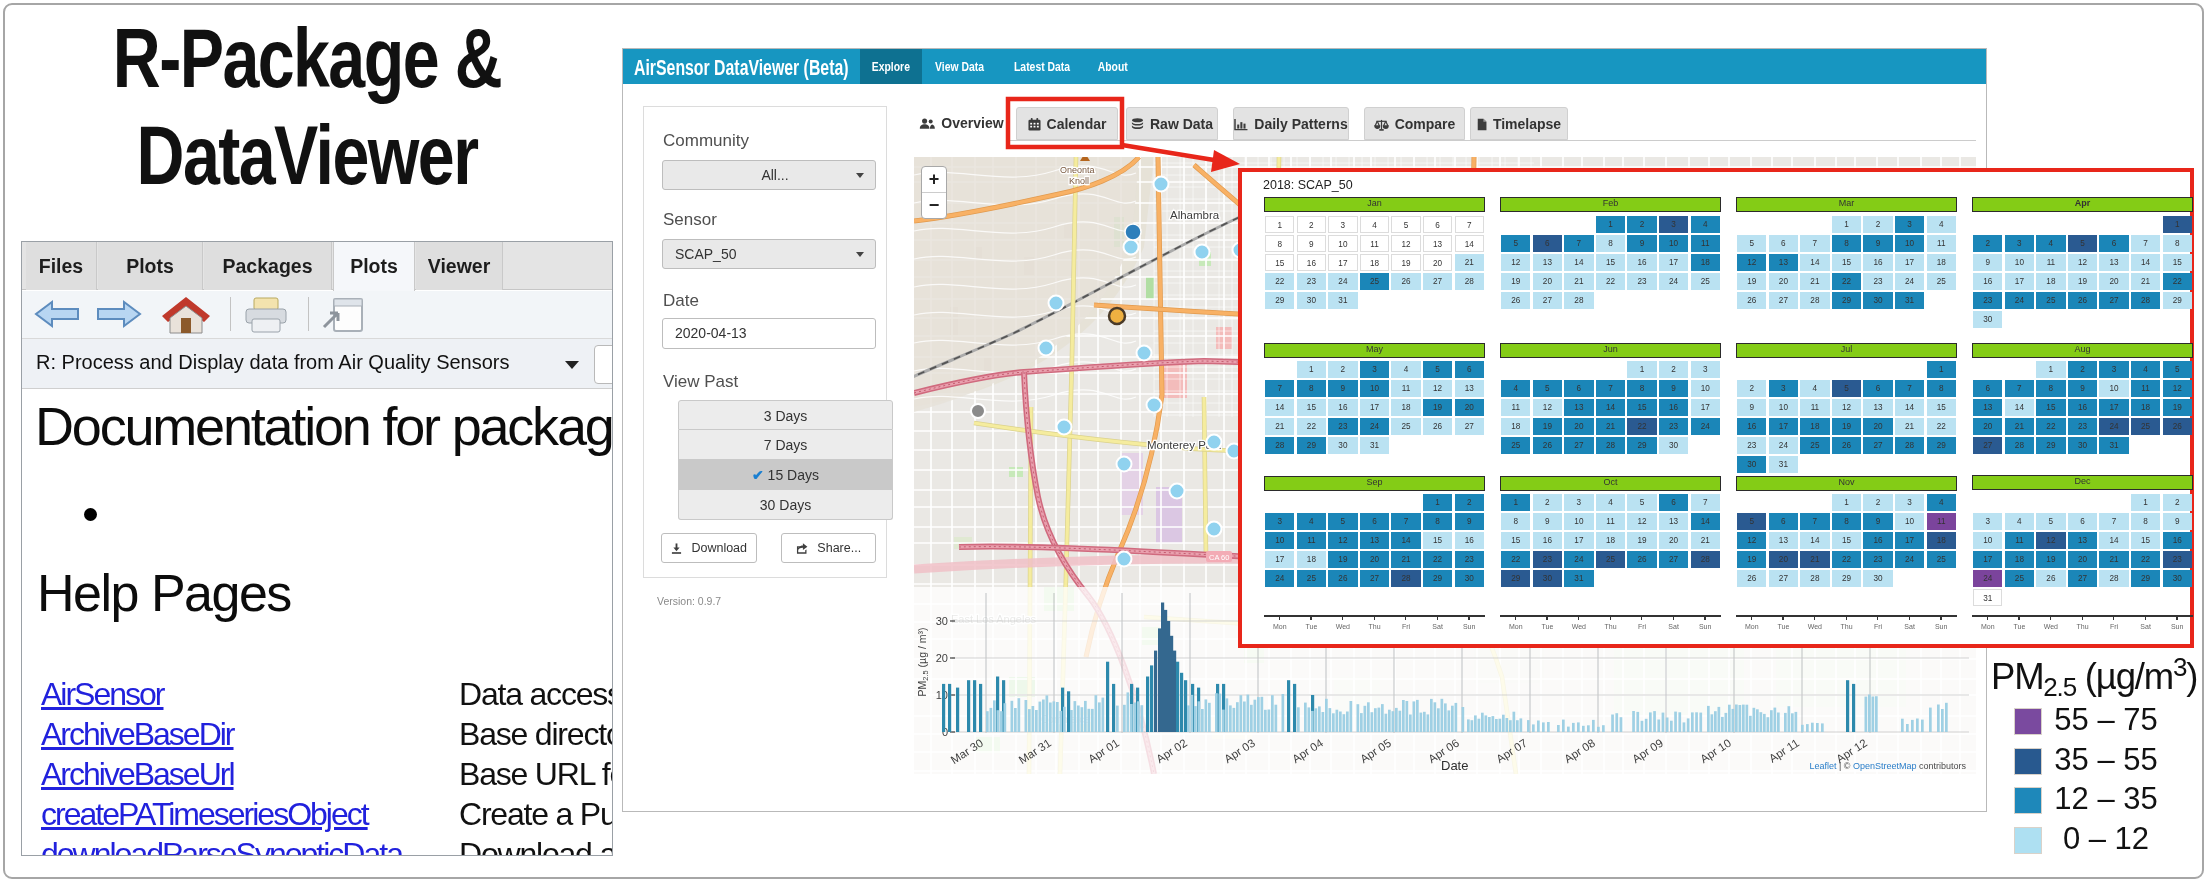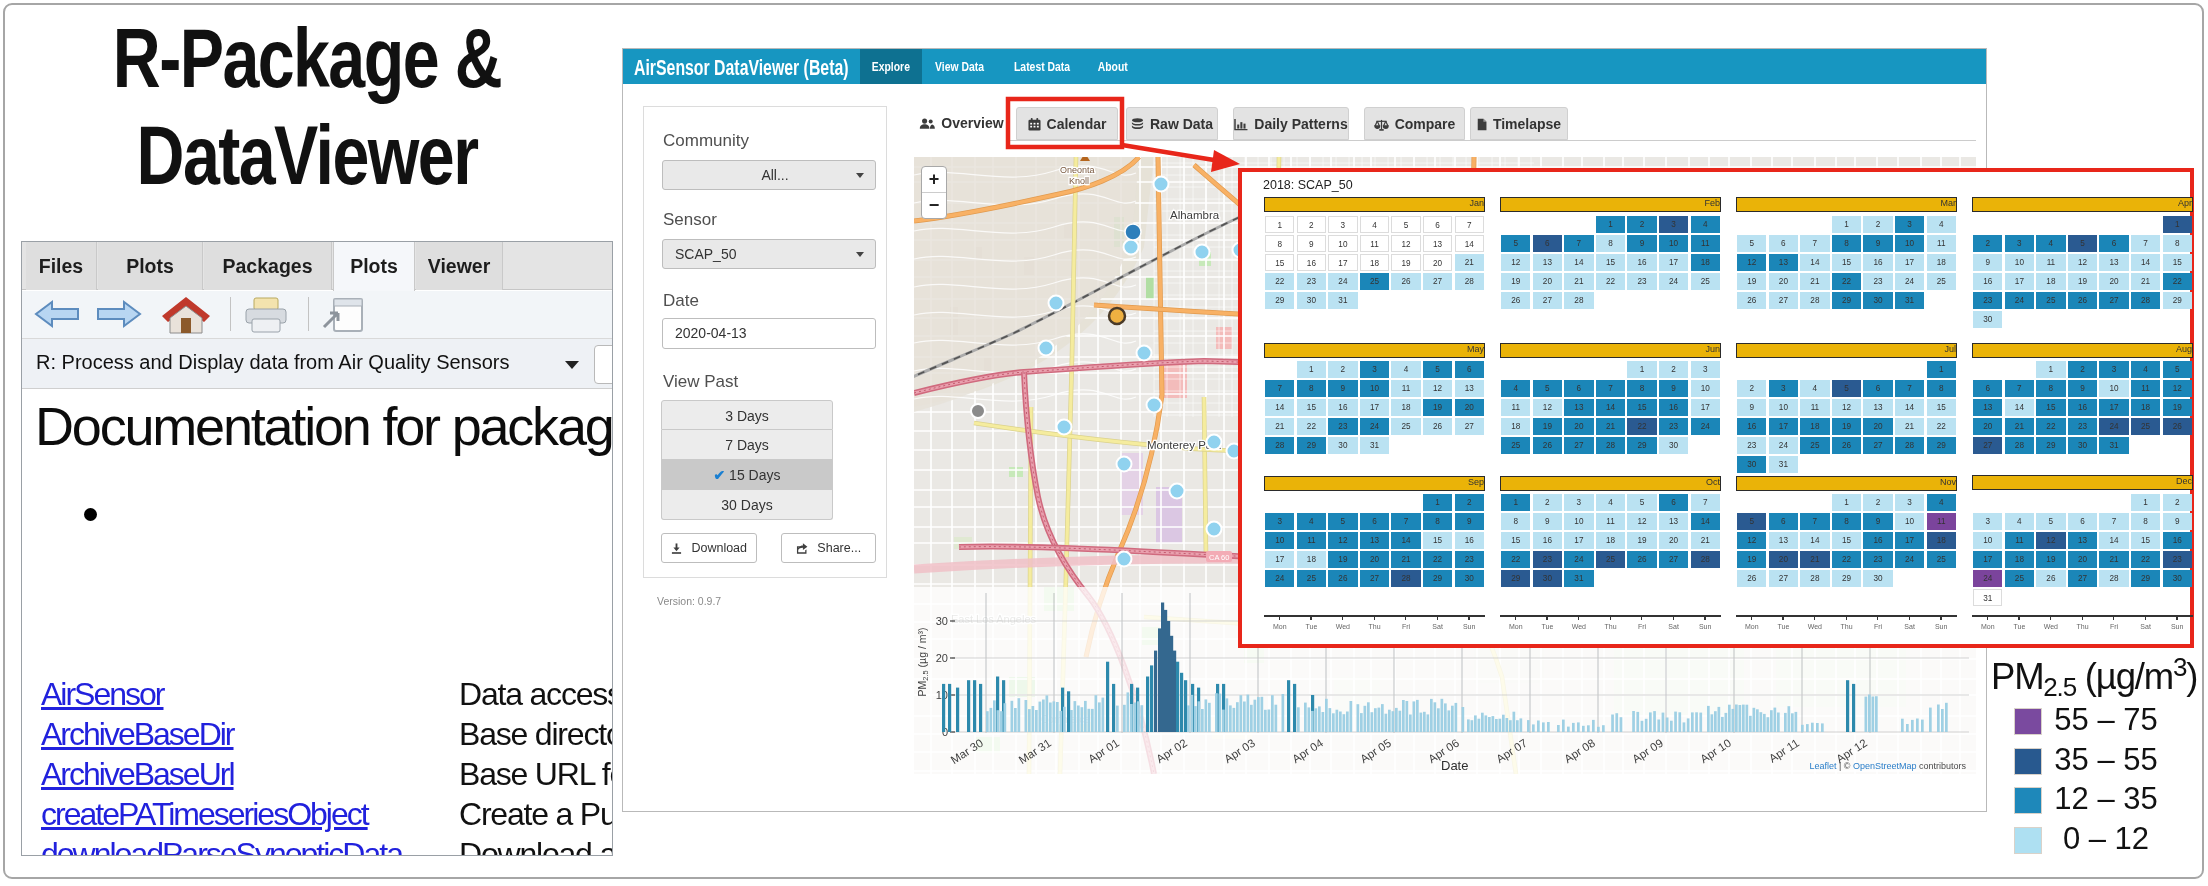--- a/index.html
+++ b/index.html
@@ -19,36 +19,36 @@
 .dv { position:absolute; left:622px; top:48px; width:1365px; height:764px; background:#ffffff; border:1px solid #b9b9b9; }
 .dv-nav { position:absolute; left:0; top:0; width:1363px; height:35px; background:#1796c1; }
 .dv-brand { position:absolute; left:11px; top:6px; font-size:22px; font-weight:bold; color:#ffffff; transform:scaleX(0.72); transform-origin:left center; white-space:nowrap; }
 .dv-item { position:absolute; top:0; height:35px; line-height:35px; color:#ffffff; font-size:13px; font-weight:bold; text-align:center; }
 .dv-item span { display:inline-block; transform:scaleX(0.8); }
 .sb { position:absolute; left:20px; top:57px; width:244px; height:472px; border:1px solid #dcdcdc; background:#fff; }
 .sb .lbl { position:absolute; left:19px; font-size:17px; color:#4f4f4f; }
 .sel { position:absolute; left:18px; width:214px; height:30px; background:#e9e9e9; border:1px solid #bdbdbd; border-radius:3px; font-size:14px; color:#333; line-height:28px; padding-left:12px; }
 .sel:after { content:""; position:absolute; right:11px; top:12px; border-left:4px solid transparent; border-right:4px solid transparent; border-top:5px solid #444; }
 .inp { position:absolute; left:18px; width:214px; height:31px; background:#fff; border:1px solid #bdbdbd; border-radius:3px; font-size:14px; color:#333; line-height:29px; padding-left:12px; }
-.bgrp { position:absolute; left:17px; top:293px; width:172px; }
+.bgrp { position:absolute; left:34px; top:293px; width:215px; }
 .bgrp .b { height:30px; line-height:30px; text-align:center; background:#ececec; border:1px solid #c9c9c9; border-top-width:0; font-size:14px; color:#333; }
 .bgrp .b:first-child { border-top-width:1px; border-radius:3px 3px 0 0;}
 .bgrp .b:last-child { border-radius:0 0 3px 3px;}
 .bgrp .b.on { background:#c9c9c9; }
 .btn { position:absolute; height:30px; line-height:28px; background:#ffffff; border:1px solid #bdbdbd; border-radius:3px; font-size:12.5px; color:#333; text-align:center; white-space:nowrap; }
 .tab { position:absolute; top:58px; height:33px; line-height:33px; text-align:center; font-size:14px; font-weight:bold; color:#333; background:#e3e3e3; border:1px solid #d0d0d0; border-radius:3px 3px 0 0; white-space:nowrap; }
 .tab.act { background:#ffffff; border:0; height:35px; }
 .tab svg, .btn svg { vertical-align:-2px; margin-right:6px; }
 .map { position:absolute; left:291px; top:108px; }
 .zoomc { position:absolute; left:298px; top:117px; width:26px; height:53px; background:#fff; border:1px solid #a8a8a8; border-radius:4px; }
 .zoomc div { height:26px; line-height:25px; text-align:center; font-size:18px; font-weight:bold; color:#222; }
 .zoomc div:first-child { border-bottom:1px solid #cccccc; }
 
 .calbox { position:absolute; left:1238px; top:168px; width:956px; height:480px; background:#ffffff; border:4.5px solid #e8261a; }
-.mh { position:absolute; width:221px; height:15px; border:1.6px solid #2b2b2b; background:#eab308; text-align:right; font-size:9px; line-height:11.5px; color:#333; }
+.mh { position:absolute; width:221px; height:15px; border:1.6px solid #2b2b2b; background:#84cc16; text-align:center; font-size:9px; line-height:11.5px; color:#333; }
 .dc { position:absolute; width:29.4px; height:17.2px; font-size:8.2px; color:#333; text-align:center; line-height:17.2px; }
 
 .leg-t { position:absolute; left:1991px; top:652px; font-size:36.5px; letter-spacing:-1.2px; color:#111; white-space:nowrap; }
 .leg-sq { position:absolute; left:2014px; width:28px; height:27px; border:1px solid #d9d2c9; }
 .leg-l { position:absolute; left:2052px; width:108px; text-align:center; font-size:31px; color:#111; white-space:nowrap; }
 </style></head><body>
 <div class="frame"></div>
 <div class="title">R-Package &amp;<br>DataViewer</div>
 
 <div class="rs">
@@ -86,20 +86,21 @@
 <div class="rs-addr">
       <span class="t">R: Process and Display data from Air Quality Sensors</span>
 <svg class="abs" style="left:542px;top:21px" width="16" height="10" viewBox="0 0 16 10">
         <path d="M1,1 L15,1 L8,9 Z" fill="#222"></path>
       </svg>
 <div class="abs" style="left:572px;top:6px;width:36px;height:39px;background:#fff;border:1px solid #b9b9b9;border-radius:4px;"></div>
 </div>
 <div class="rs-content">
 <div class="abs" style="left:13px;top:5px;font-size:54px;color:#0c0c0c;white-space:nowrap;letter-spacing:-2.2px;">Documentation for package</div>
 <div class="abs" style="left:62px;top:118px;width:13px;height:13px;border-radius:50%;background:#000;"></div>
+<div class="abs" style="left:15px;top:173px;font-size:52px;color:#0c0c0c;white-space:nowrap;letter-spacing:-1.5px;">Help Pages</div>
 
 <div class="abs link" style="left:19px;top:286px;font-size:32px;white-space:nowrap;letter-spacing:-2px;">AirSensor</div>
 <div class="abs" style="left:437px;top:286px;font-size:32px;color:#111;white-space:nowrap;letter-spacing:-1.2px;">Data access</div>
 <div class="abs link" style="left:19px;top:326px;font-size:32px;white-space:nowrap;letter-spacing:-2px;">ArchiveBaseDir</div>
 <div class="abs" style="left:437px;top:326px;font-size:32px;color:#111;white-space:nowrap;letter-spacing:-1.2px;">Base directo</div>
 <div class="abs link" style="left:19px;top:366px;font-size:32px;white-space:nowrap;letter-spacing:-2px;">ArchiveBaseUrl</div>
 <div class="abs" style="left:437px;top:366px;font-size:32px;color:#111;white-space:nowrap;letter-spacing:-1.2px;">Base URL fo</div>
 <div class="abs link" style="left:19px;top:406px;font-size:32px;white-space:nowrap;letter-spacing:-2px;">createPATimeseriesObject</div>
 <div class="abs" style="left:437px;top:406px;font-size:32px;color:#111;white-space:nowrap;letter-spacing:-1.2px;">Create a Pu</div>
 <div class="abs link" style="left:19px;top:446px;font-size:32px;white-space:nowrap;letter-spacing:-2px;">downloadParseSynopticData</div>
@@ -848,21 +849,21 @@
 <div class="dc" style="left:589.8px;top:100.5px;background:#1b86b8;">22</div>
 <div class="dc" style="left:621.4px;top:100.5px;background:#bae2f2;">23</div>
 <div class="dc" style="left:652.9px;top:100.5px;background:#bae2f2;">24</div>
 <div class="dc" style="left:684.5px;top:100.5px;background:#bae2f2;">25</div>
 <div class="dc" style="left:495.1px;top:119.5px;background:#bae2f2;">26</div>
 <div class="dc" style="left:526.7px;top:119.5px;background:#bae2f2;">27</div>
 <div class="dc" style="left:558.2px;top:119.5px;background:#bae2f2;">28</div>
 <div class="dc" style="left:589.8px;top:119.5px;background:#1b86b8;">29</div>
 <div class="dc" style="left:621.4px;top:119.5px;background:#1b86b8;">30</div>
 <div class="dc" style="left:652.9px;top:119.5px;background:#1b86b8;">31</div>
-<div class="mh" style="left:730.0px;top:25.0px;">Apr</div>
+<div class="mh" style="left:730.0px;top:25.0px;font-weight:bold;">Apr</div>
 <div class="dc" style="left:920.5px;top:43.5px;background:#2a5a91;">1</div>
 <div class="dc" style="left:731.1px;top:62.5px;background:#1b86b8;">2</div>
 <div class="dc" style="left:762.7px;top:62.5px;background:#1b86b8;">3</div>
 <div class="dc" style="left:794.2px;top:62.5px;background:#1b86b8;">4</div>
 <div class="dc" style="left:825.8px;top:62.5px;background:#2a5a91;">5</div>
 <div class="dc" style="left:857.4px;top:62.5px;background:#1b86b8;">6</div>
 <div class="dc" style="left:888.9px;top:62.5px;background:#bae2f2;">7</div>
 <div class="dc" style="left:920.5px;top:62.5px;background:#bae2f2;">8</div>
 <div class="dc" style="left:731.1px;top:81.5px;background:#bae2f2;">9</div>
 <div class="dc" style="left:762.7px;top:81.5px;background:#bae2f2;">10</div>

